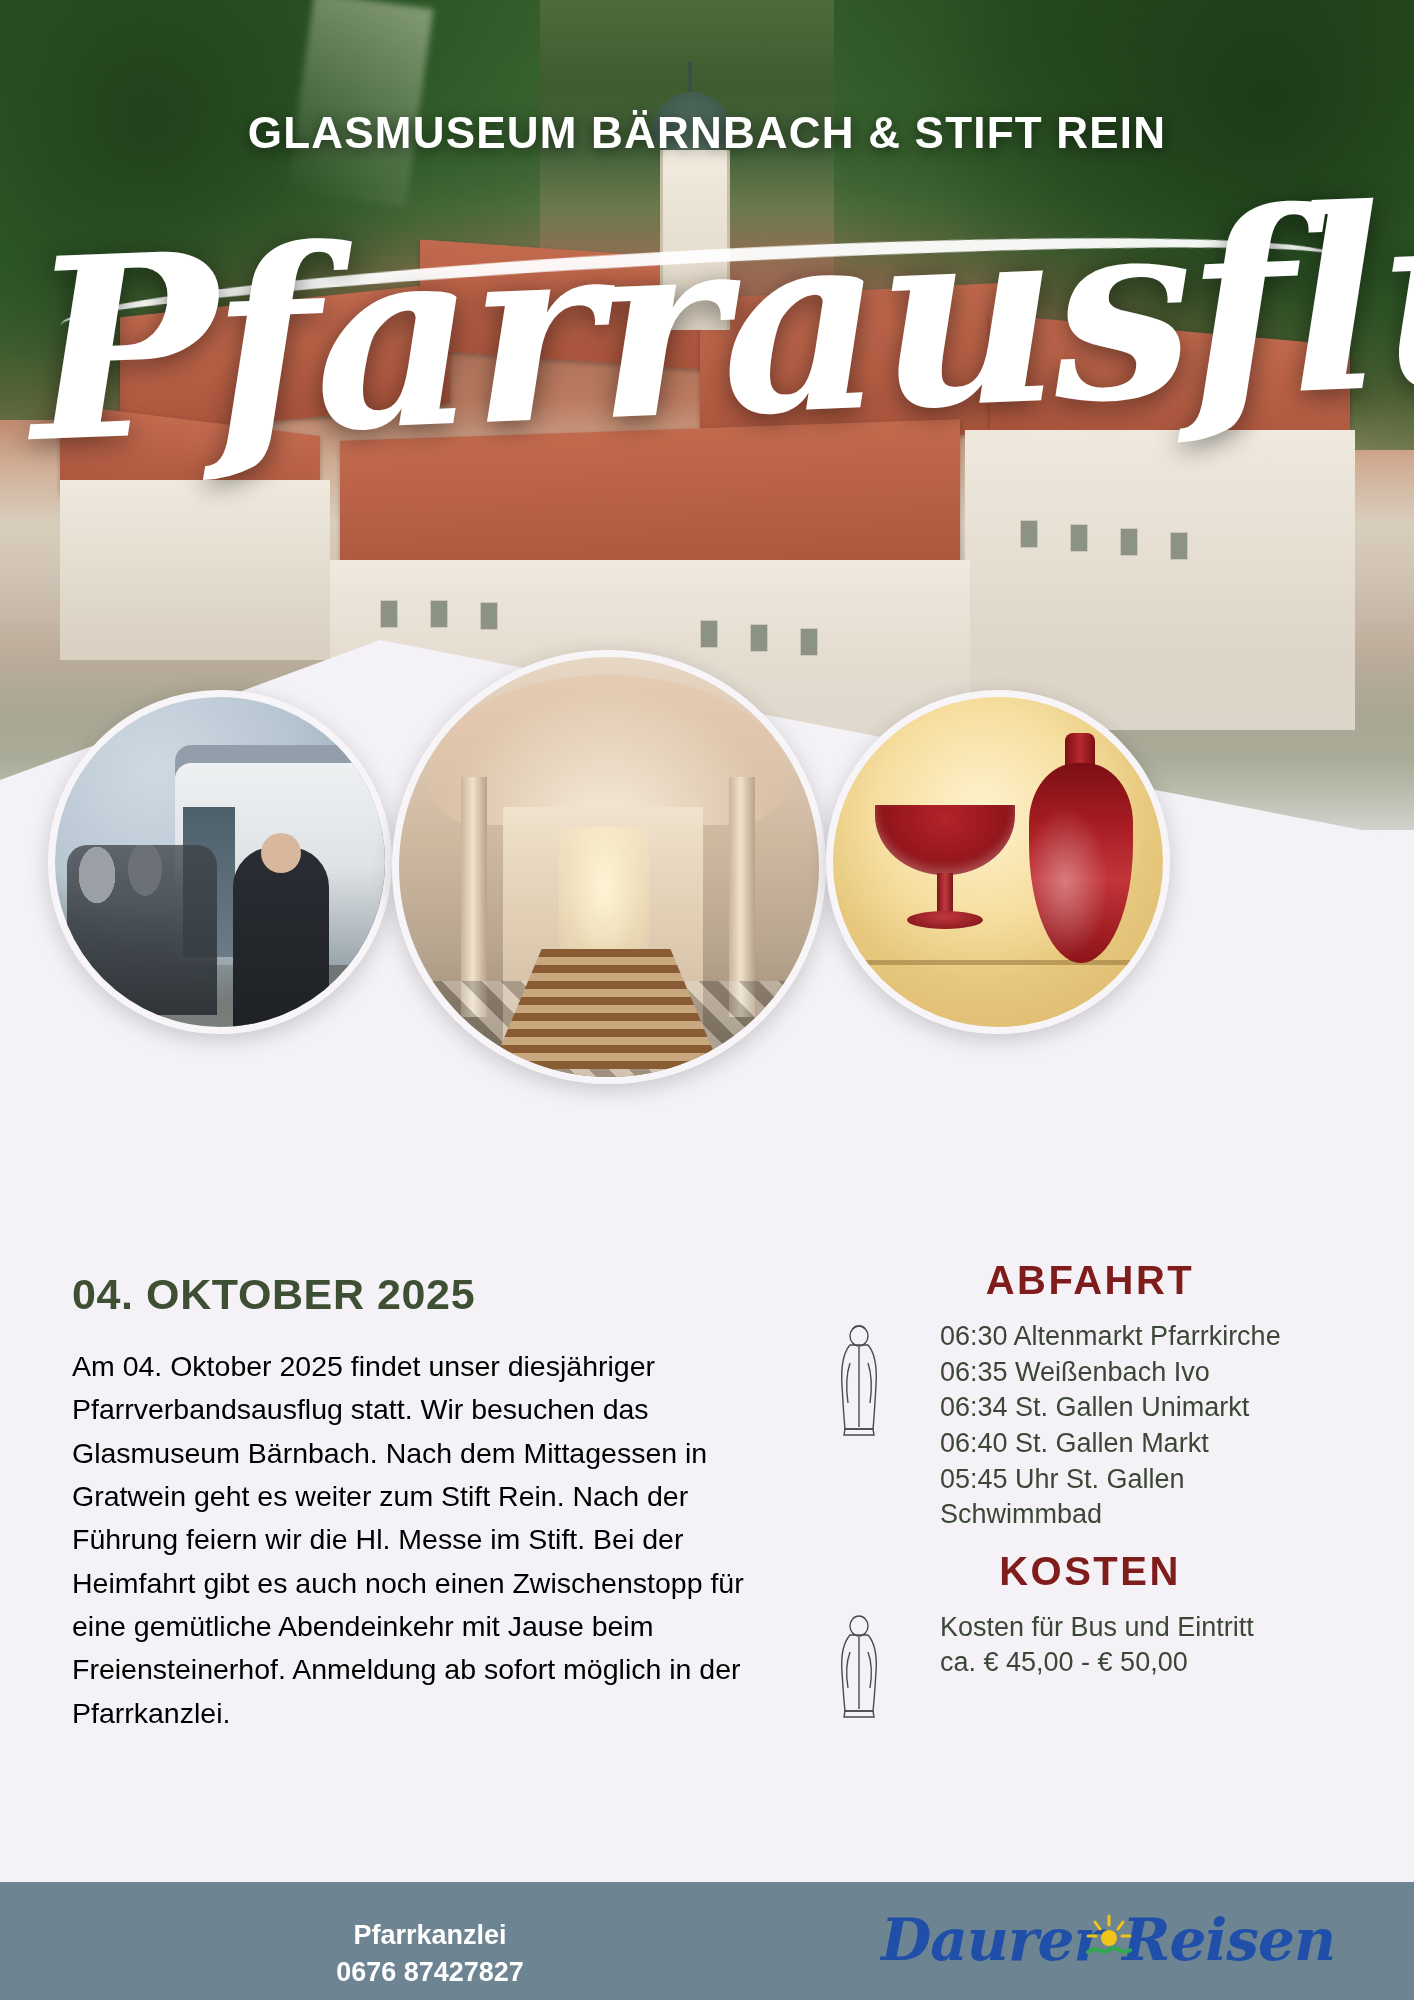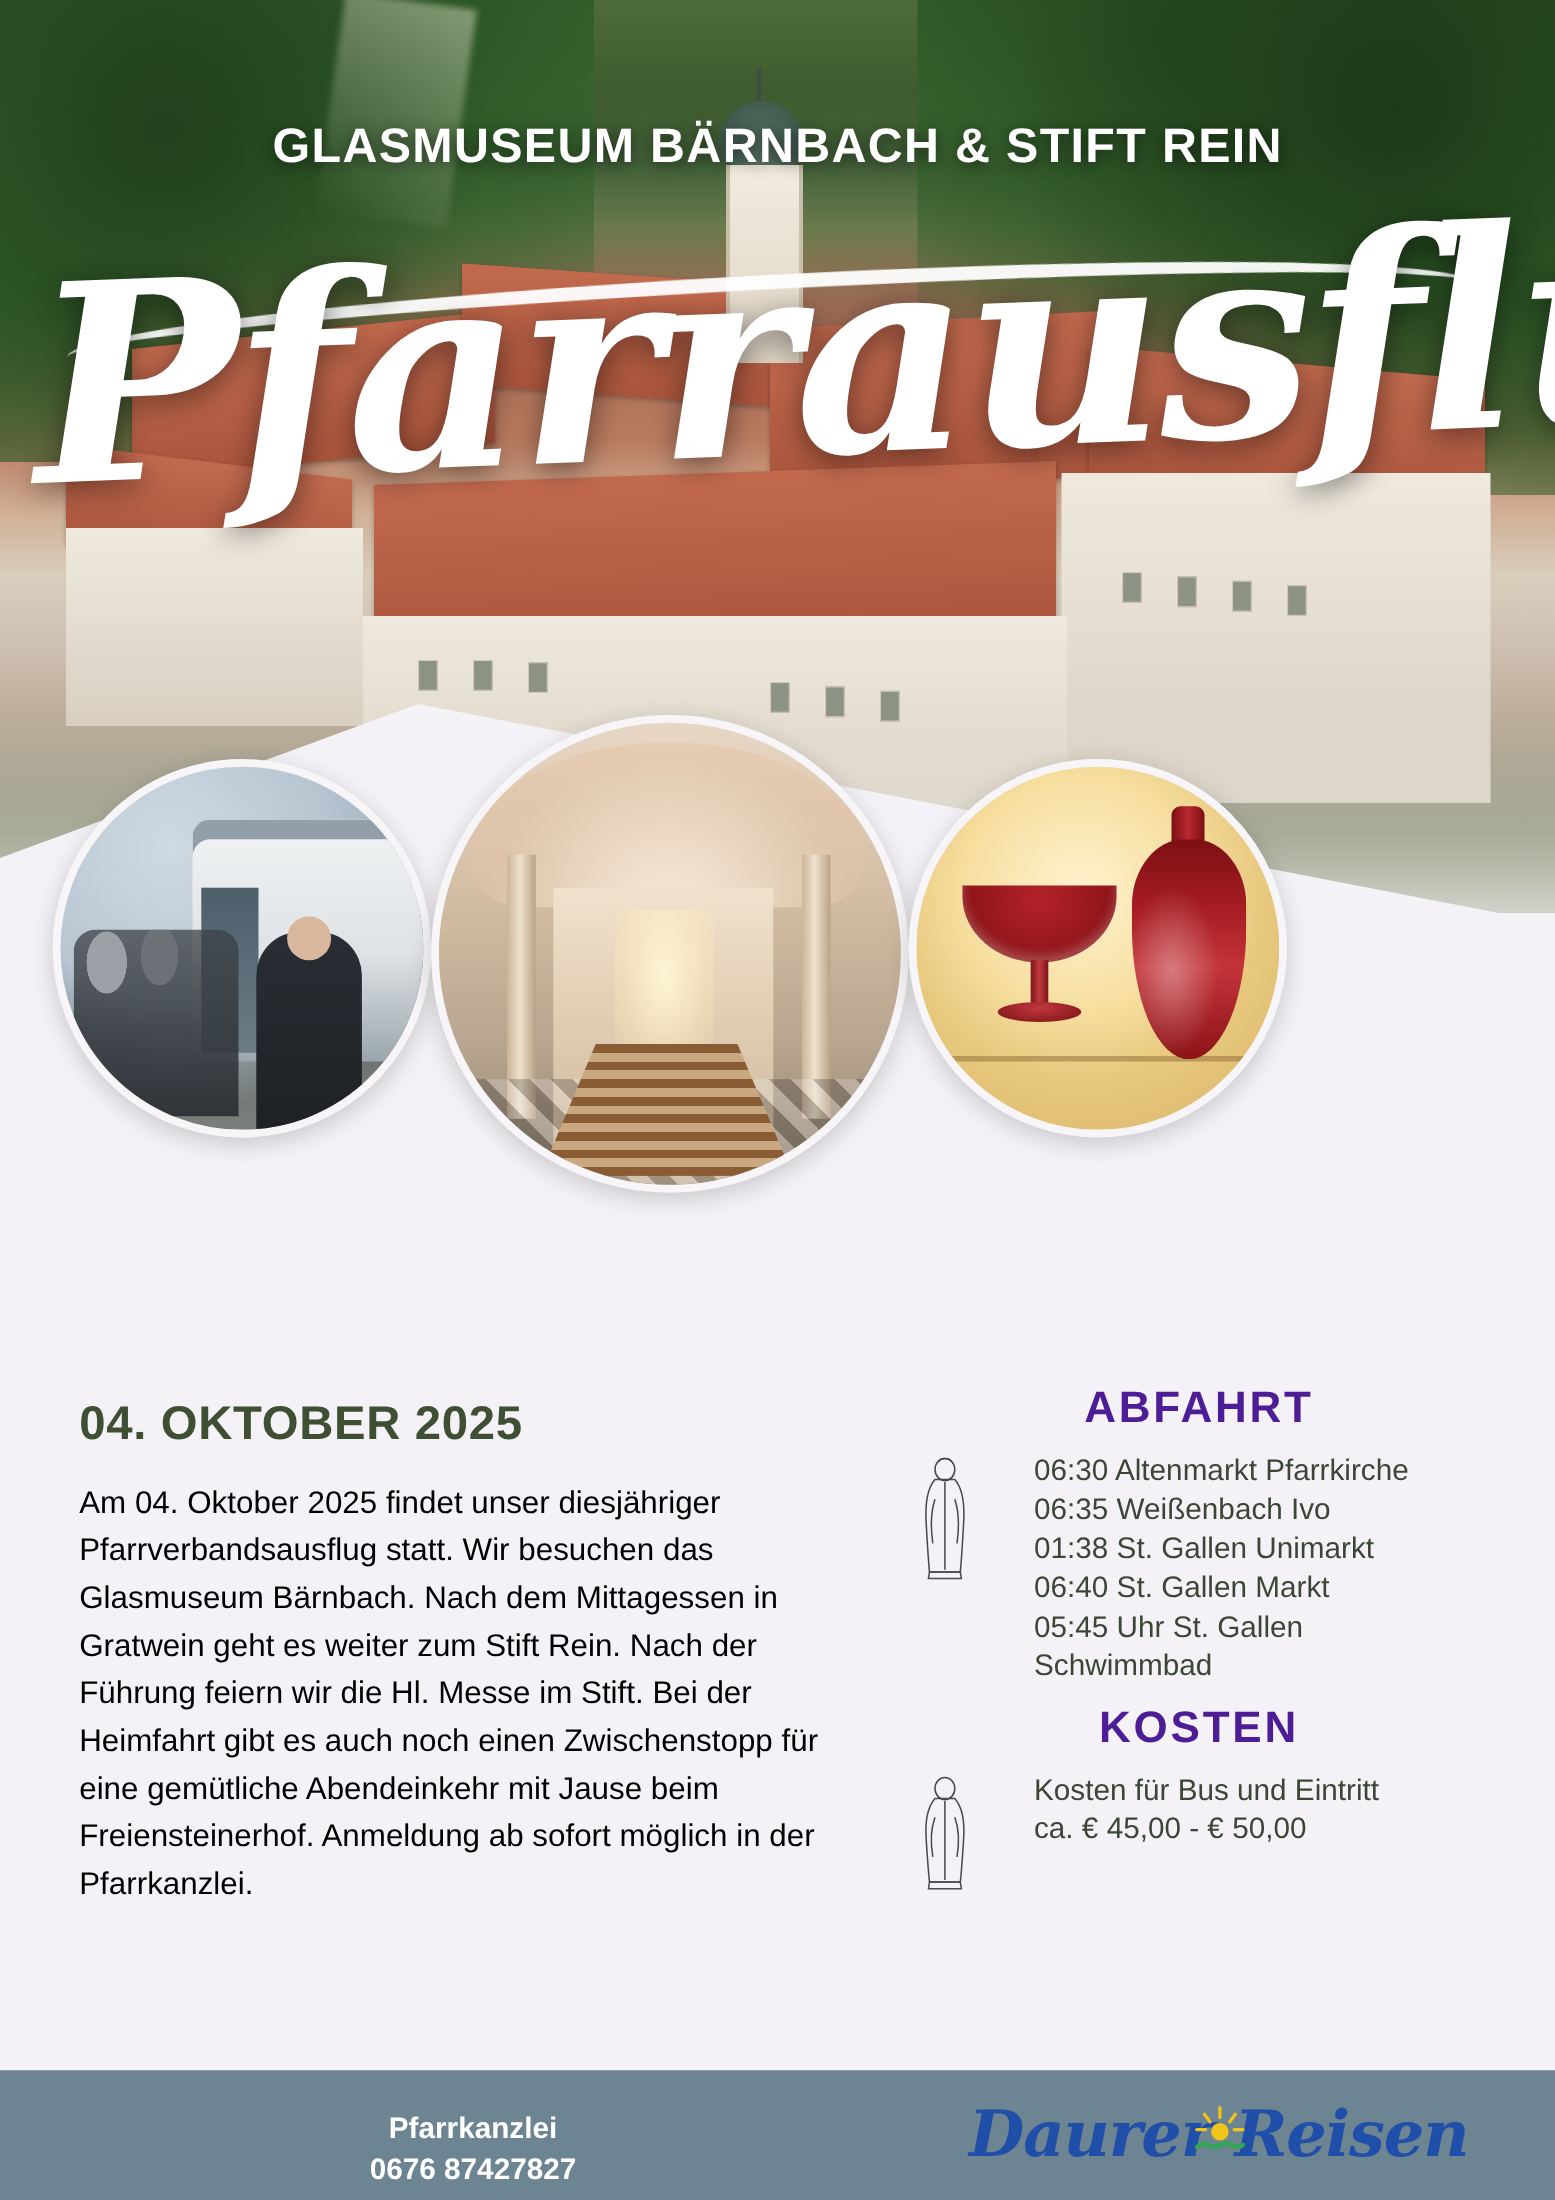--- a/index.html
+++ b/index.html
@@ -370,21 +370,21 @@
   .col-right {
     position: absolute;
     left: 830px;
     top: 1258px;
     width: 520px;
   }
   .sub-head {
     text-align: center;
     font-size: 40px;
     font-weight: bold;
-    color: #4c1d95;
+    color: #7f1d1d;
     letter-spacing: 2.5px;
     margin: 0 0 16px 0;
   }
   .sub-head.second {
     margin-top: 16px;
   }
   .row {
     display: flex;
     align-items: flex-start;
     gap: 14px;
@@ -539,21 +539,21 @@
             <path d="M17 40 C13 52 13 66 15 80"></path>
             <path d="M35 40 C39 52 39 66 37 80"></path>
             <path d="M12 106 L40 106 L41 112 L11 112 Z"></path>
             <path d="M20 6 C22 2 30 2 32 6"></path>
           </g>
         </svg>
       </div>
       <div class="times">
         <div>06:30 Altenmarkt Pfarrkirche</div>
         <div>06:35 Weißenbach Ivo</div>
-        <div>01:38 St. Gallen Unimarkt</div>
+        <div>06:34 St. Gallen Unimarkt</div>
         <div>06:40 St. Gallen Markt</div>
         <div>05:45 Uhr St. Gallen</div>
         <div>Schwimmbad</div>
       </div>
     </div>
 
     <div class="sub-head second">KOSTEN</div>
 
     <div class="row">
       <div class="monk-icon">

